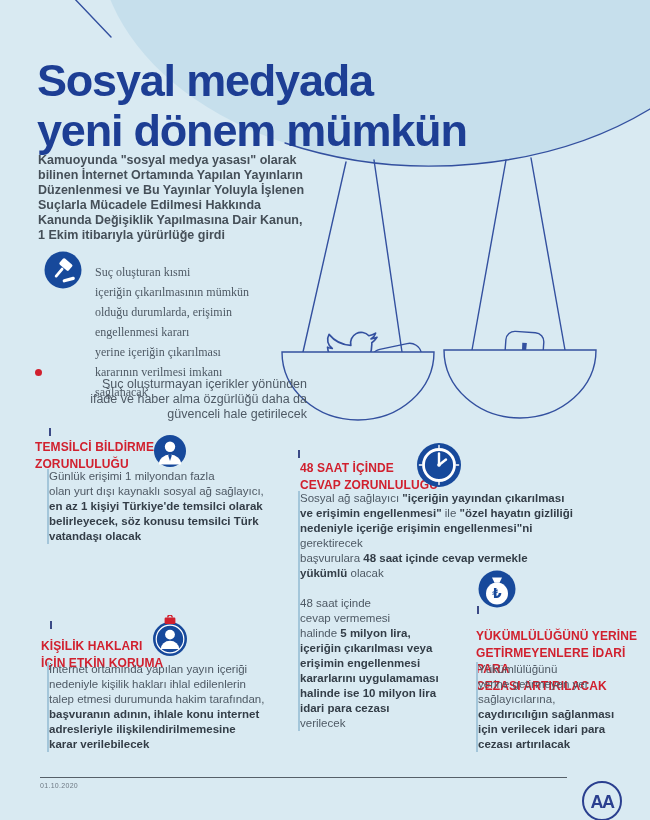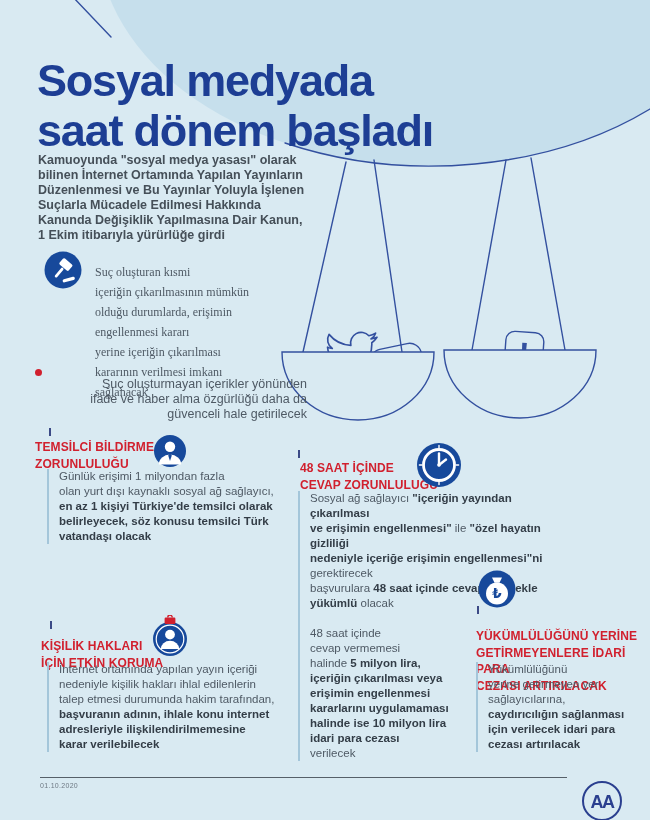--- a/index.html
+++ b/index.html
@@ -31,21 +31,21 @@
   .bullet-dot{left:35px;top:369px;width:7px;height:7px;border-radius:50%;background:var(--red)}
   .bullet-note{
     left:47px;top:364px;width:260px;font-size:12.5px;line-height:15px;
     color:var(--body);white-space:pre-line;text-align:right;
   }
   .tick{width:2px;height:8px;background:var(--tick)}
   .sec-title{
     font-weight:700;color:var(--red);font-size:12px;line-height:16.5px;
     white-space:pre-line;letter-spacing:.1px;
   }
-  .paras{border-left:2px solid var(--border_light);padding-left:10px}
+  .paras{border-left:2px solid var(--border_light);}
   .para{font-size:11.5px;line-height:15px;color:var(--body);white-space:pre-line;margin:0 0 15px}
   .para:last-child{margin-bottom:0}
   .para .b{font-weight:700;color:var(--body_bold)}
   .footer-line{left:40px;top:777px;width:527px;height:1px;background:#566069}
   .footer-date{left:40px;top:782px;font-size:7px;color:#6e7984;letter-spacing:.3px}
   .logo{left:576px;top:780px;width:52px;text-align:right}
   .logo svg{margin:0 auto}
   .logo-agency{
     margin-top:1px;font-size:4.5px;font-weight:700;color:#2a3f8f;letter-spacing:.3px;
     display:flex;align-items:center;justify-content:center;gap:2px;white-space:nowrap;
@@ -121,21 +121,21 @@
       <path class="ln" style="stroke-width:1.2" d="M560 365.5 v-2 M560 378.5 v2 M553.5 372 h-2 M566.5 372 h2 M555.4 367.4 l-1.5-1.5 M564.6 376.6 l1.5 1.5 M555.4 376.6 l-1.5 1.5 M564.6 367.4 l1.5-1.5"></path>
     </g>
     <text class="redtxt" x="549" y="396" font-size="24" transform="rotate(10 549 396)">!</text>
   </g>
 
   <path class="bowl" d="M282 352 H434 A76 68 0 0 1 282 352 Z"></path>
   <path class="bowl" d="M444 350 H596 A76 68 0 0 1 444 350 Z"></path>
 </svg>
 
 <h1 class="abs title">Sosyal medyada
-saat dönem başladı</h1>
+yeni dönem mümkün</h1>
 <p class="abs intro">Kamuoyunda "sosyal medya yasası" olarak
 bilinen İnternet Ortamında Yapılan Yayınların
 Düzenlenmesi ve Bu Yayınlar Yoluyla İşlenen
 Suçlarla Mücadele Edilmesi Hakkında
 Kanunda Değişiklik Yapılmasına Dair Kanun,
 1 Ekim itibarıyla yürürlüğe girdi</p>
 
 <svg class="abs" style="left:44px;top:251px" width="38" height="38" viewBox="0 0 38 38">
   <circle class="ic-bg" cx="19" cy="19" r="18.5"></circle>
   <g class="wfill" transform="rotate(40 19 17)">

